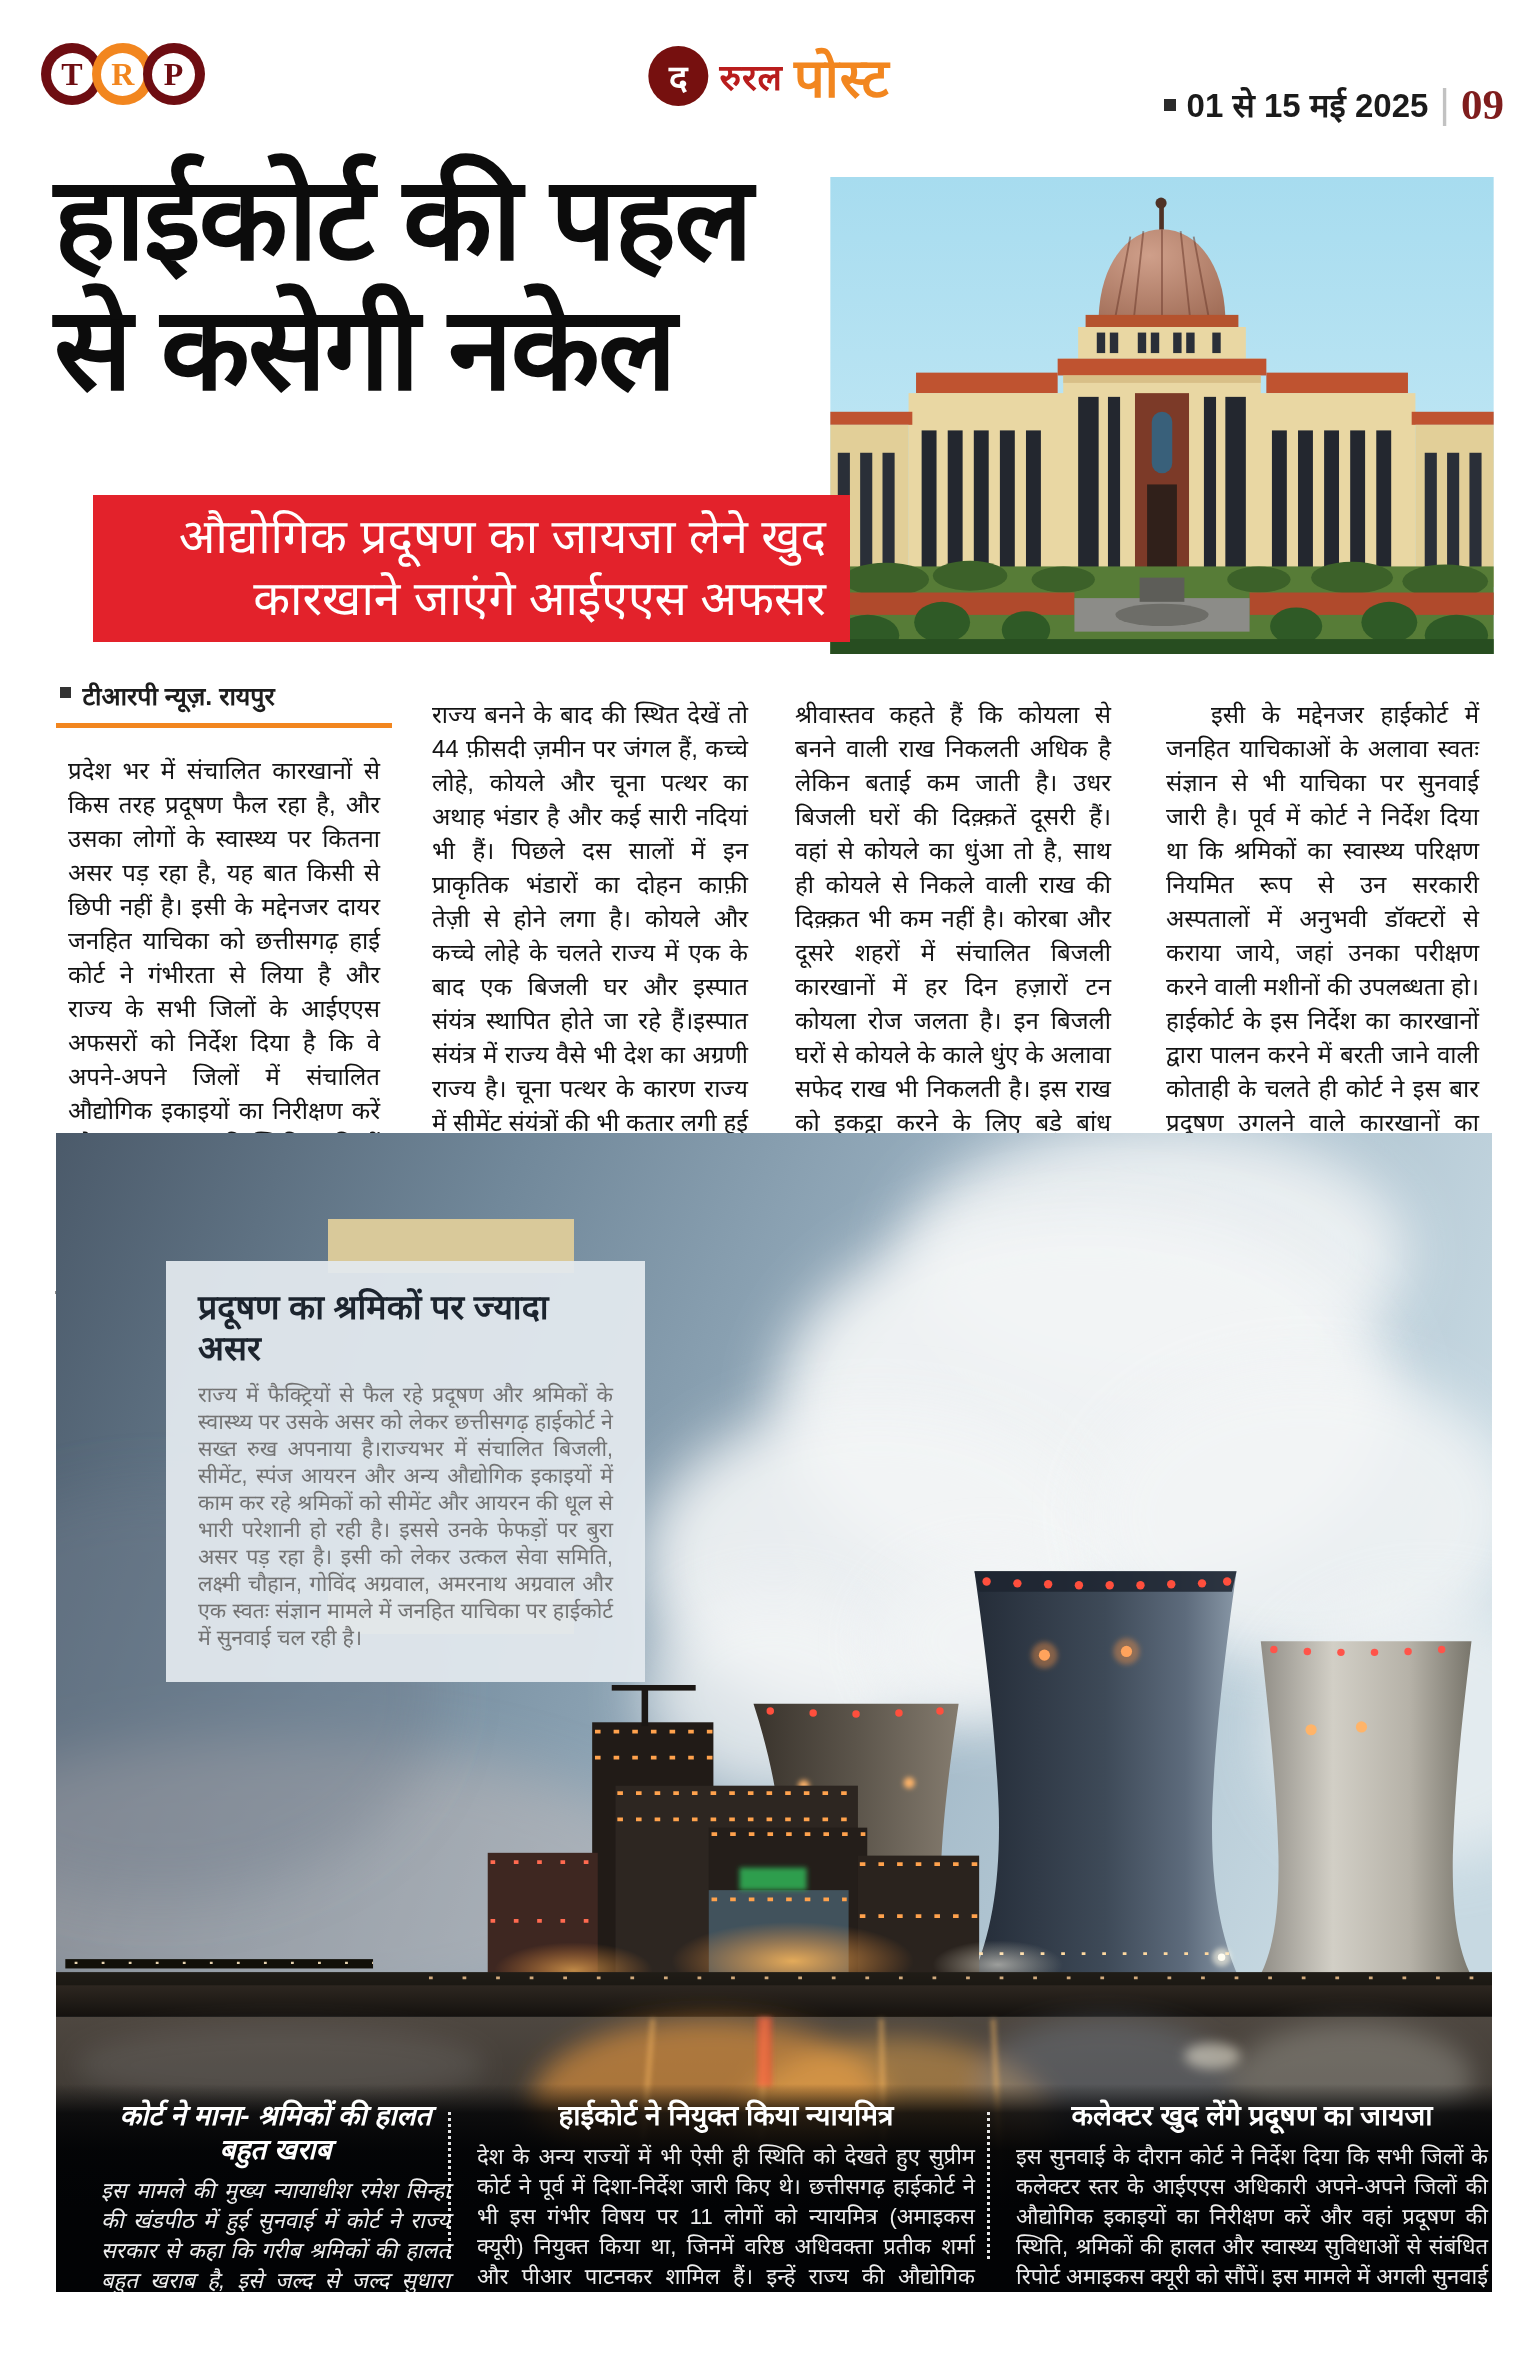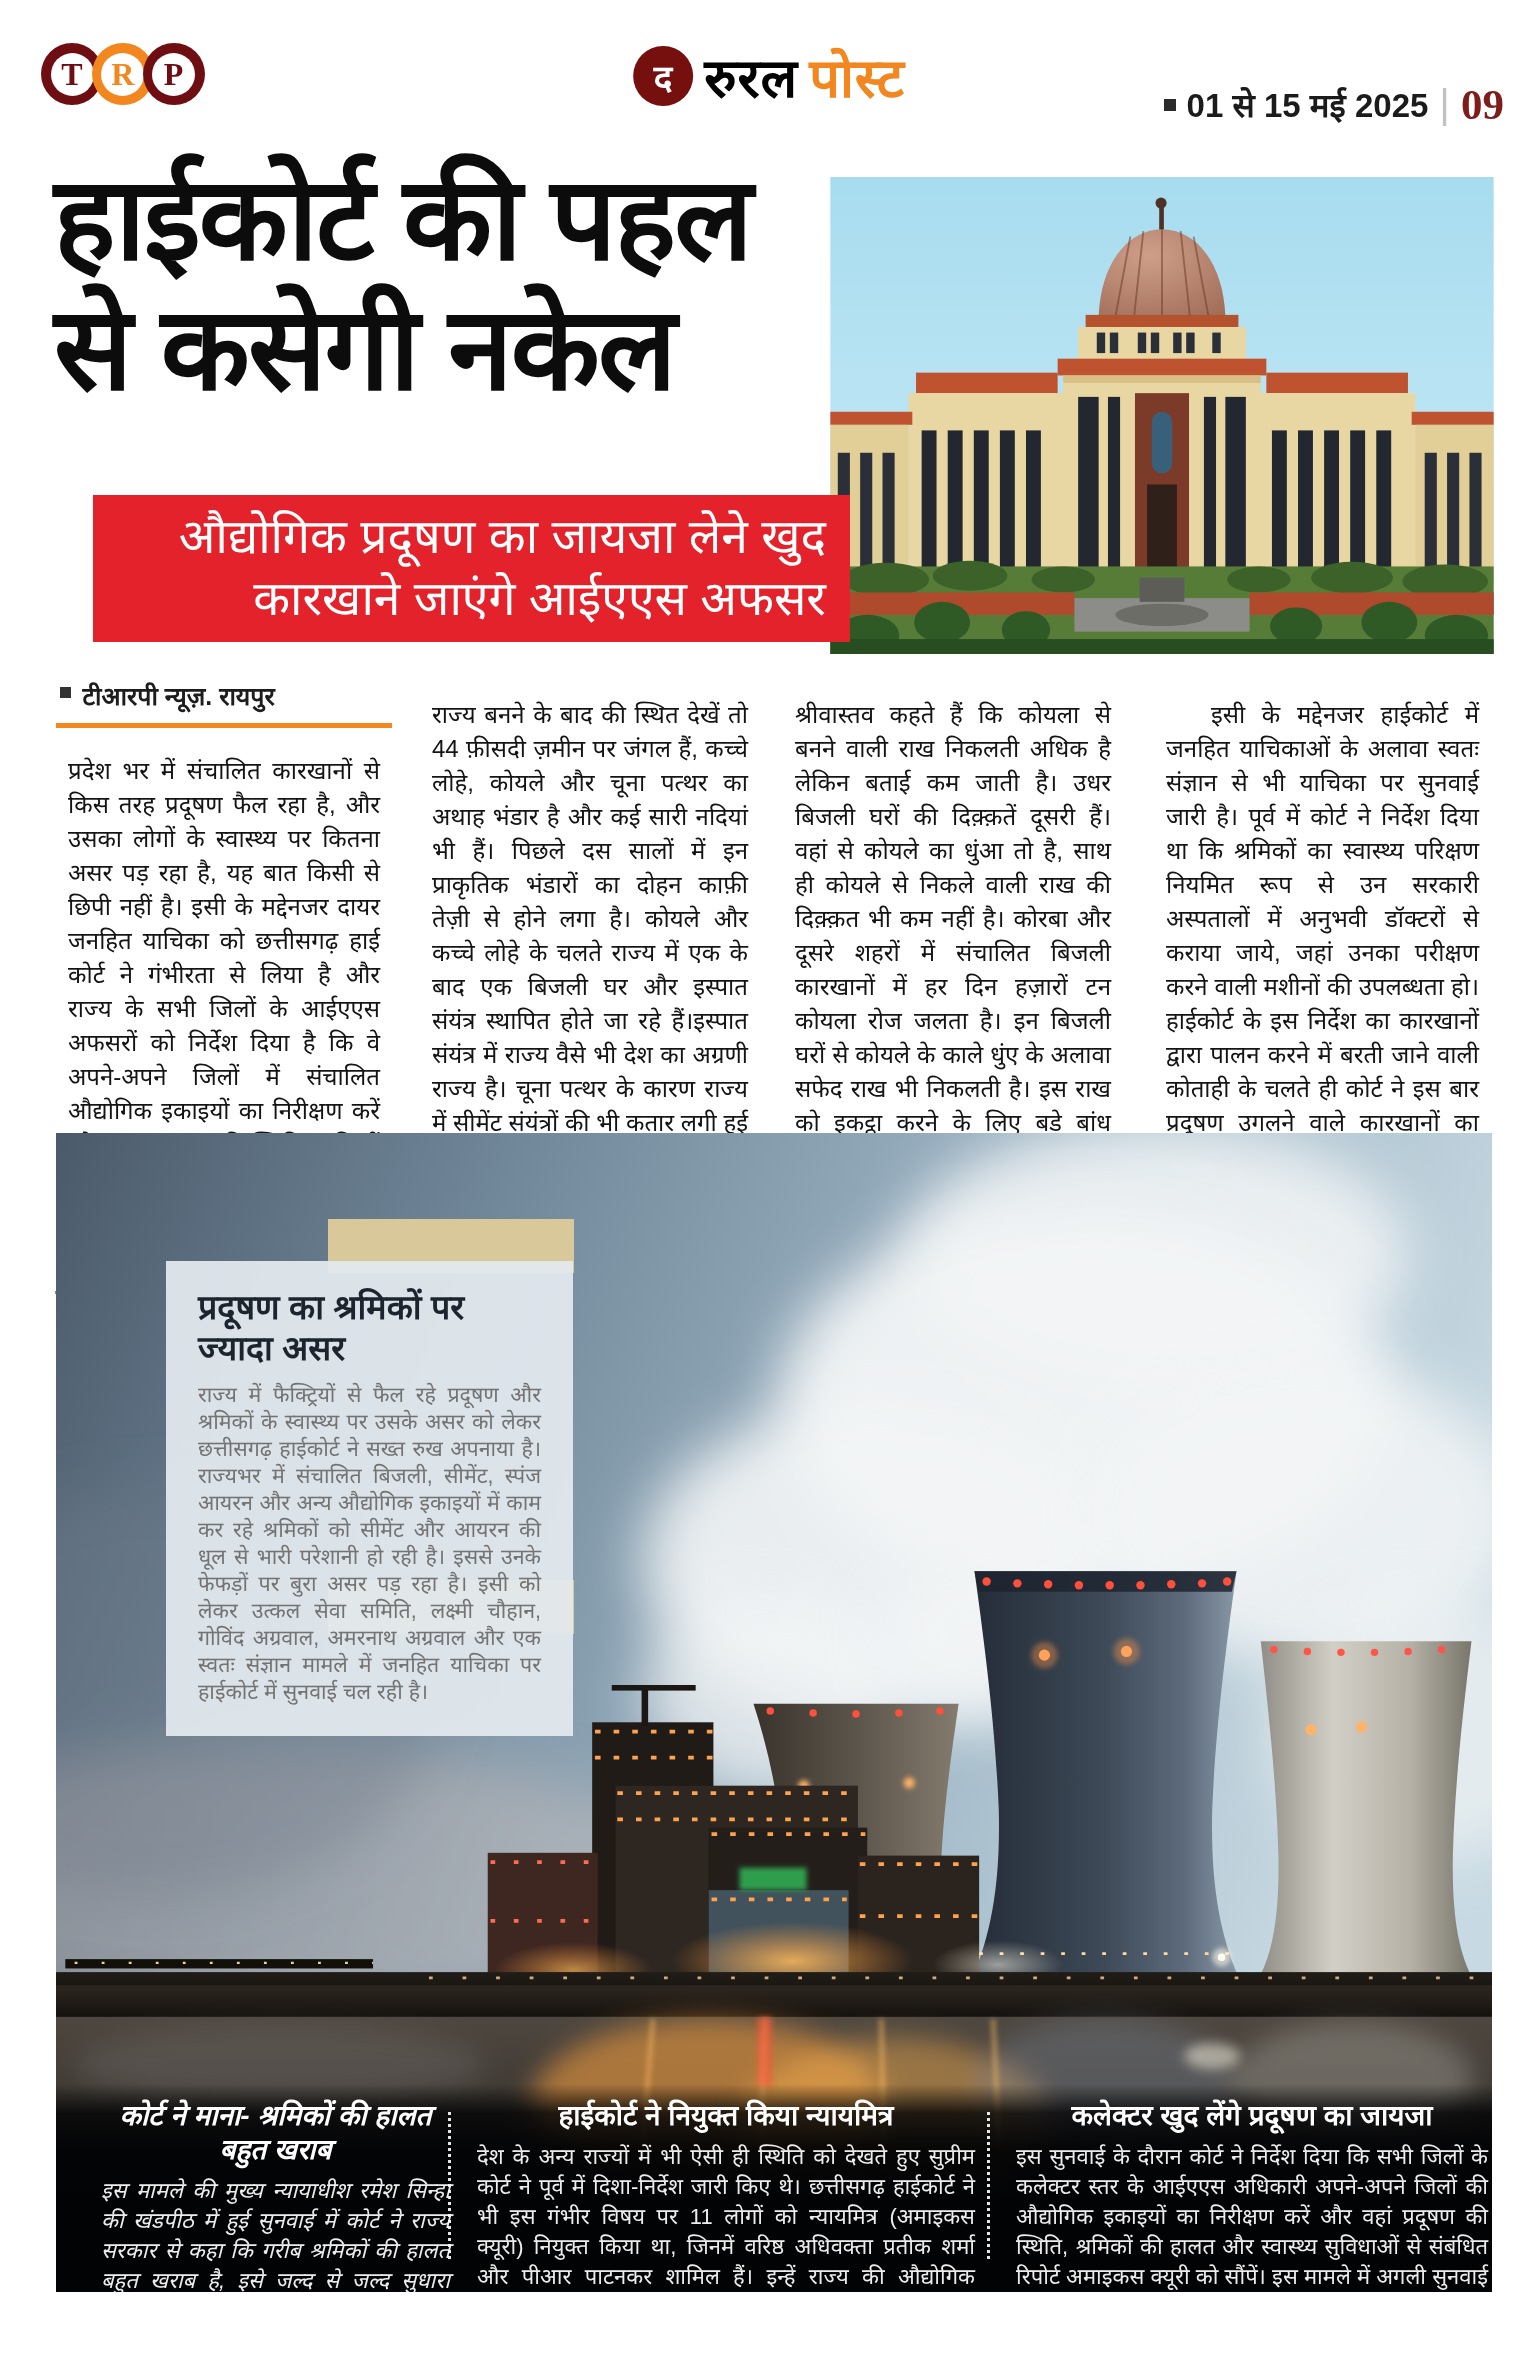--- a/index.html
+++ b/index.html
@@ -12,21 +12,21 @@
   .lc{width:62px;height:62px;border-radius:50%;display:flex;align-items:center;justify-content:center;}
   .lc + .lc{margin-left:-11.2px;}
   .lc i{width:43px;height:43px;border-radius:50%;background:#fff;display:flex;align-items:center;justify-content:center;
         font-style:normal;font-family:"Liberation Serif",serif;font-weight:700;font-size:32px;}
   .lc.m{background:#6e0d12;} .lc.m i{color:#6e0d12;}
   .lc.o{background:#f2861f;} .lc.o i{color:#f2861f;}
 
   .masthead{position:absolute;left:50%;top:39px;transform:translateX(-50%);display:flex;align-items:center;gap:11.2px;}
   .mh-circle{width:60px;height:60px;border-radius:50%;background:#76100f;color:#fff;display:flex;align-items:center;
              justify-content:center;font-size:35px;font-weight:700;}
-  .mh-w1{font-size:54px;font-weight:800;color:#000000;letter-spacing:0.9px;}
+  .mh-w1{font-size:36px;font-weight:800;color:#b91c1c;letter-spacing:0.9px;}
   .mh-w2{font-size:54px;font-weight:800;color:#f2861f;letter-spacing:0.9px;}
 
   .issue{position:absolute;right:34px;top:80px;display:flex;align-items:center;gap:11px;}
   .issue .sq{width:12px;height:12px;background:#2b2b2b;}
   .issue .date{font-size:33px;font-weight:700;color:#1b1b1b;}
   .issue .pipe{font-size:41px;font-weight:300;color:#c2c2c2;line-height:1;}
   .issue .pageno{font-size:43px;font-weight:800;color:#7f1d1d;font-family:Liberation Serif, serif;}
 
   
   .headline{position:absolute;left:54px;top:155px;width:764px;font-size:116px;line-height:1.12;
@@ -51,21 +51,21 @@
   .col-subhead{font-size:28px;line-height:35px;font-weight:800;color:#0e0e0e;margin:17px 0 11.2px;
                padding-bottom:9.3px;border-bottom:2.8px solid #2c2c2c;text-align:left;}
 
   
   .photo{position:absolute;left:56px;top:1133px;width:1436px;height:1159px;overflow:hidden;background:#7d91a1;}
   .plant-svg{position:absolute;left:0;top:0;width:100%;height:100%;display:block;}
 
   .tan-bar{position:absolute;width:246px;height:54px;background:#d9c99a;z-index:2;}
   .tan-top{left:272px;top:86px;}
   .tan-bottom{left:272px;top:447px;}
-  .overlay-box{position:absolute;left:110px;top:128px;width:407px;z-index:3;background:rgba(226,233,238,0.94);
+  .overlay-box{position:absolute;left:110px;top:128px;width:479px;z-index:3;background:rgba(226,233,238,0.94);
                padding:26px 32px 30px;}
   .overlay-box h2{margin:0 0 13px;font-size:34px;line-height:41px;font-weight:600;color:#1c242e;}
   .overlay-box p{margin:0;font-size:21.4px;line-height:27px;text-align:justify;color:#737373;}
 
   
   .band{position:absolute;left:0;top:951px;width:1436px;height:208px;z-index:4;
         background:linear-gradient(180deg,rgba(3,4,6,0) 0%,rgba(3,4,6,0.82) 14%,rgba(2,3,5,0.97) 32%,#020305 60%);}
   .band-sec{position:absolute;}
   .band-sec h3{margin:0 0 9.3px;font-size:28px;line-height:34px;font-weight:800;color:#ffffff;text-align:center;}
   .band-sec p{margin:0;font-size:22px;line-height:30px;color:#ececec;text-align:justify;}

